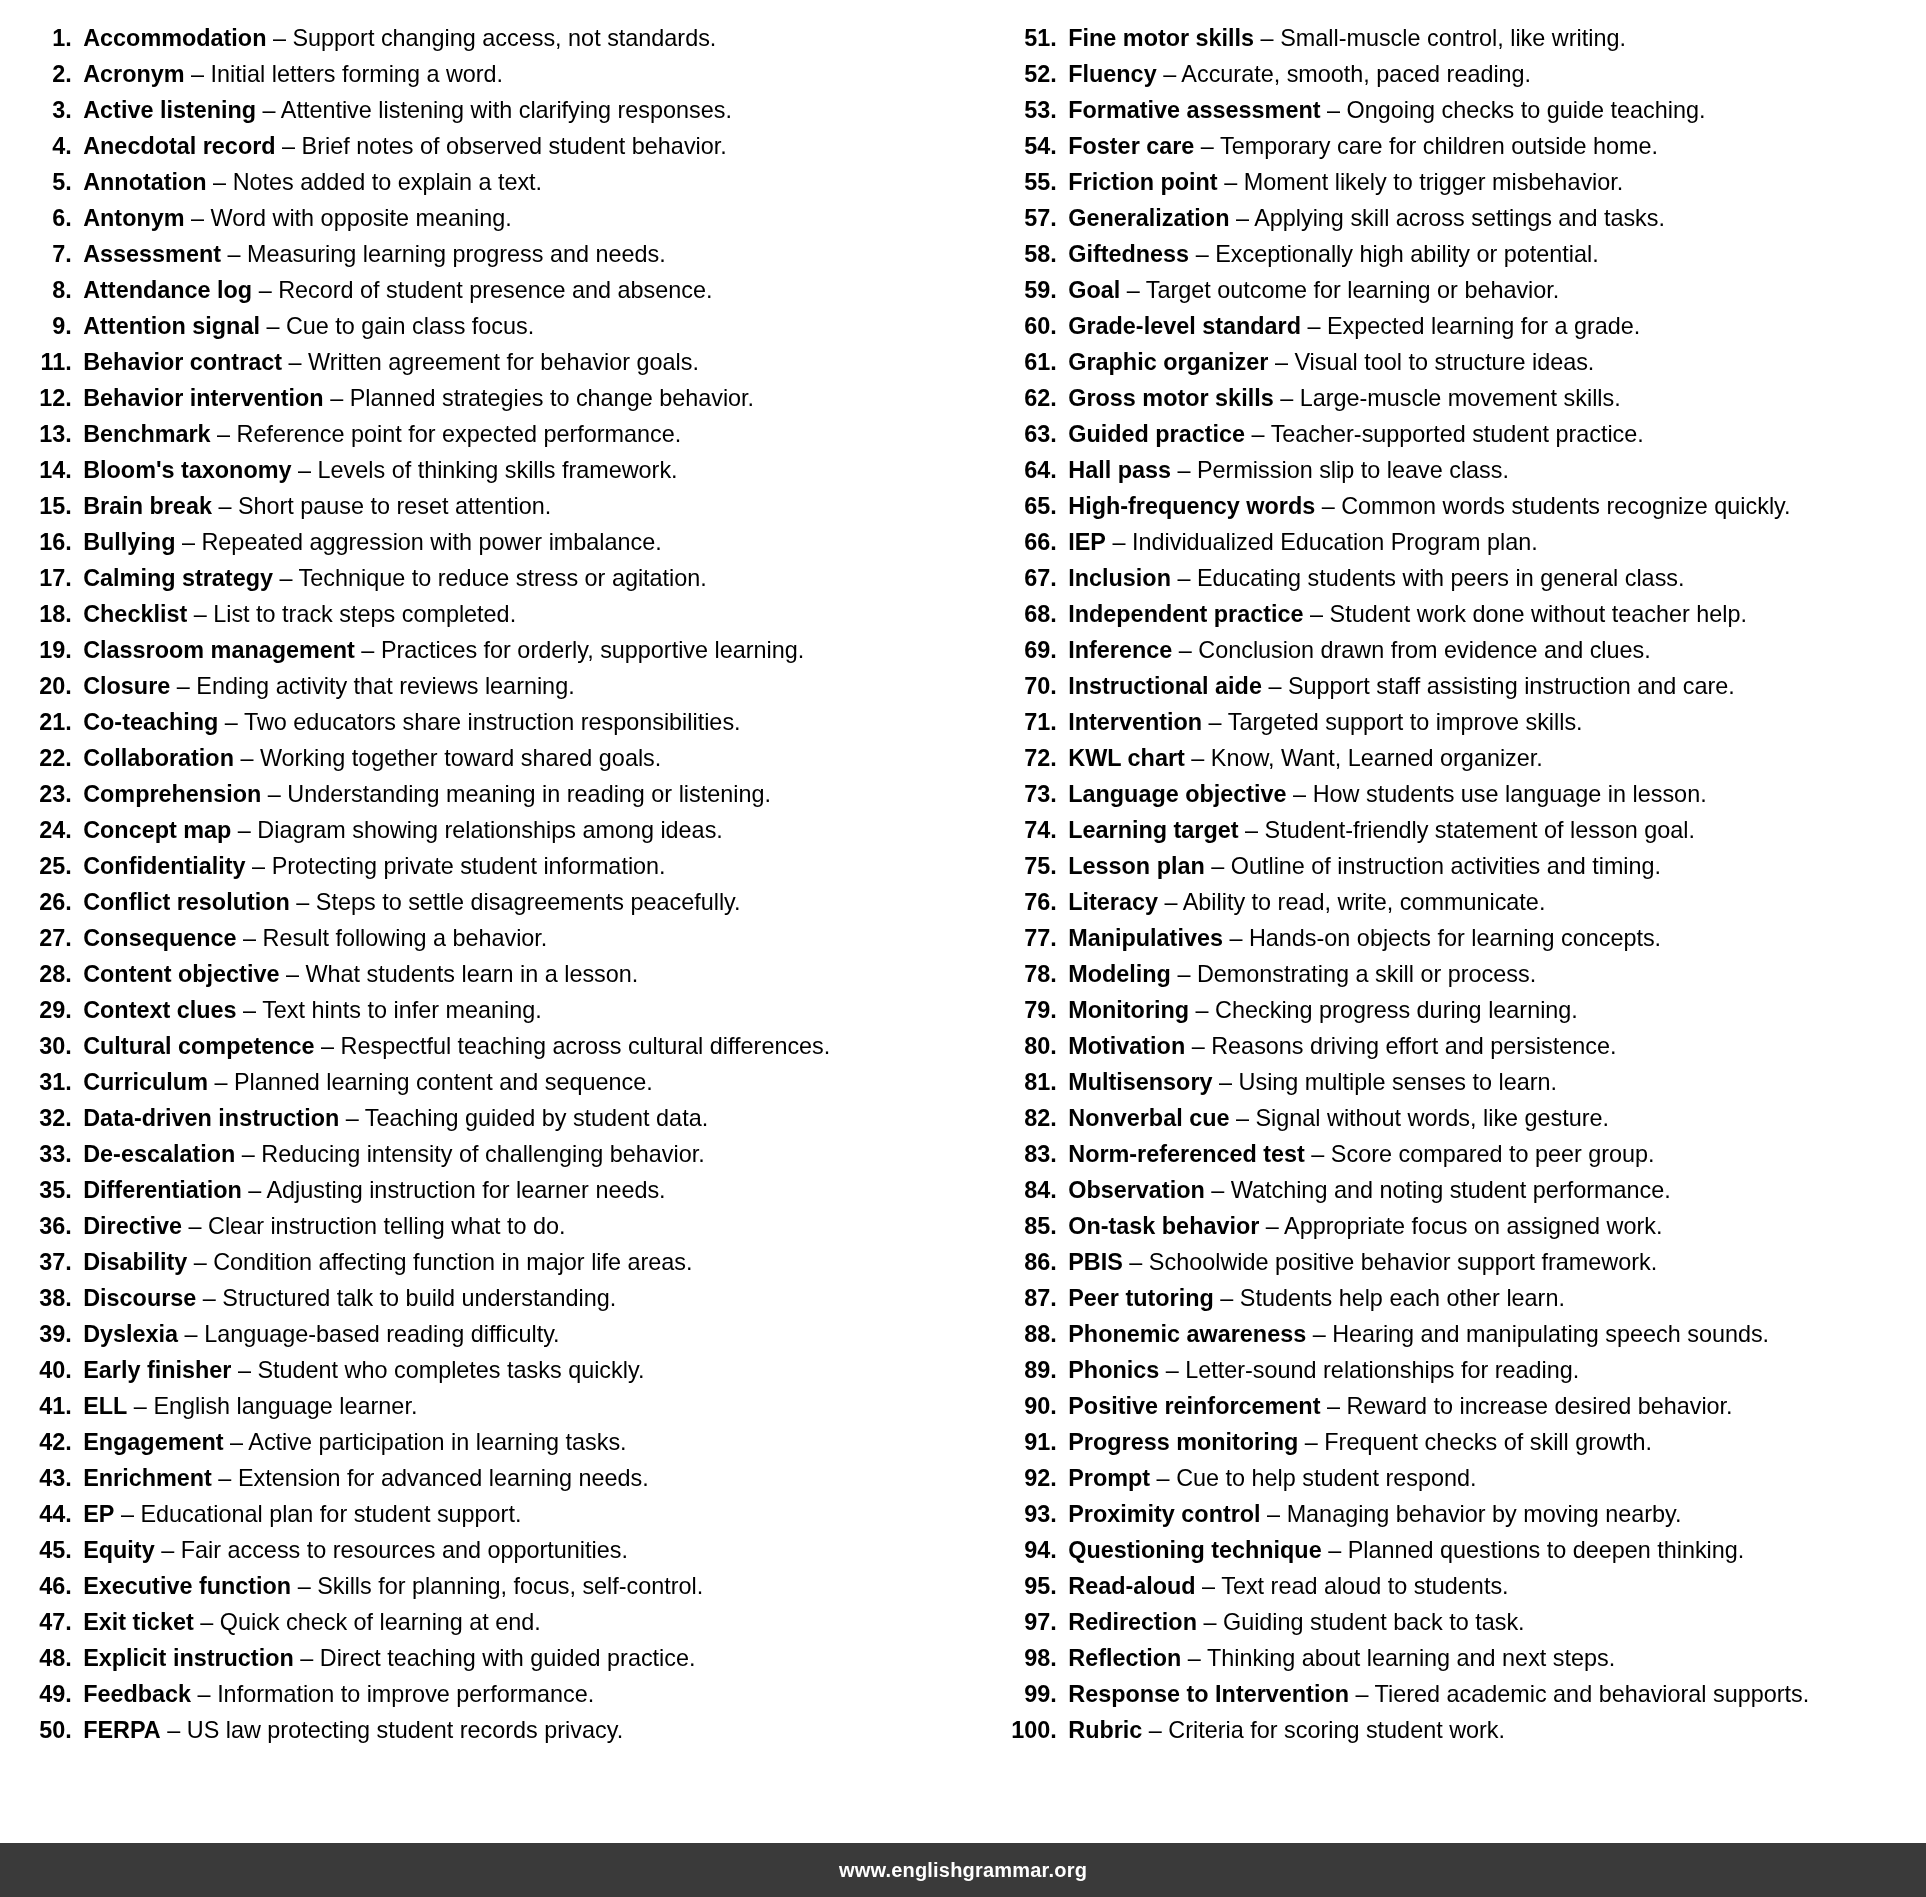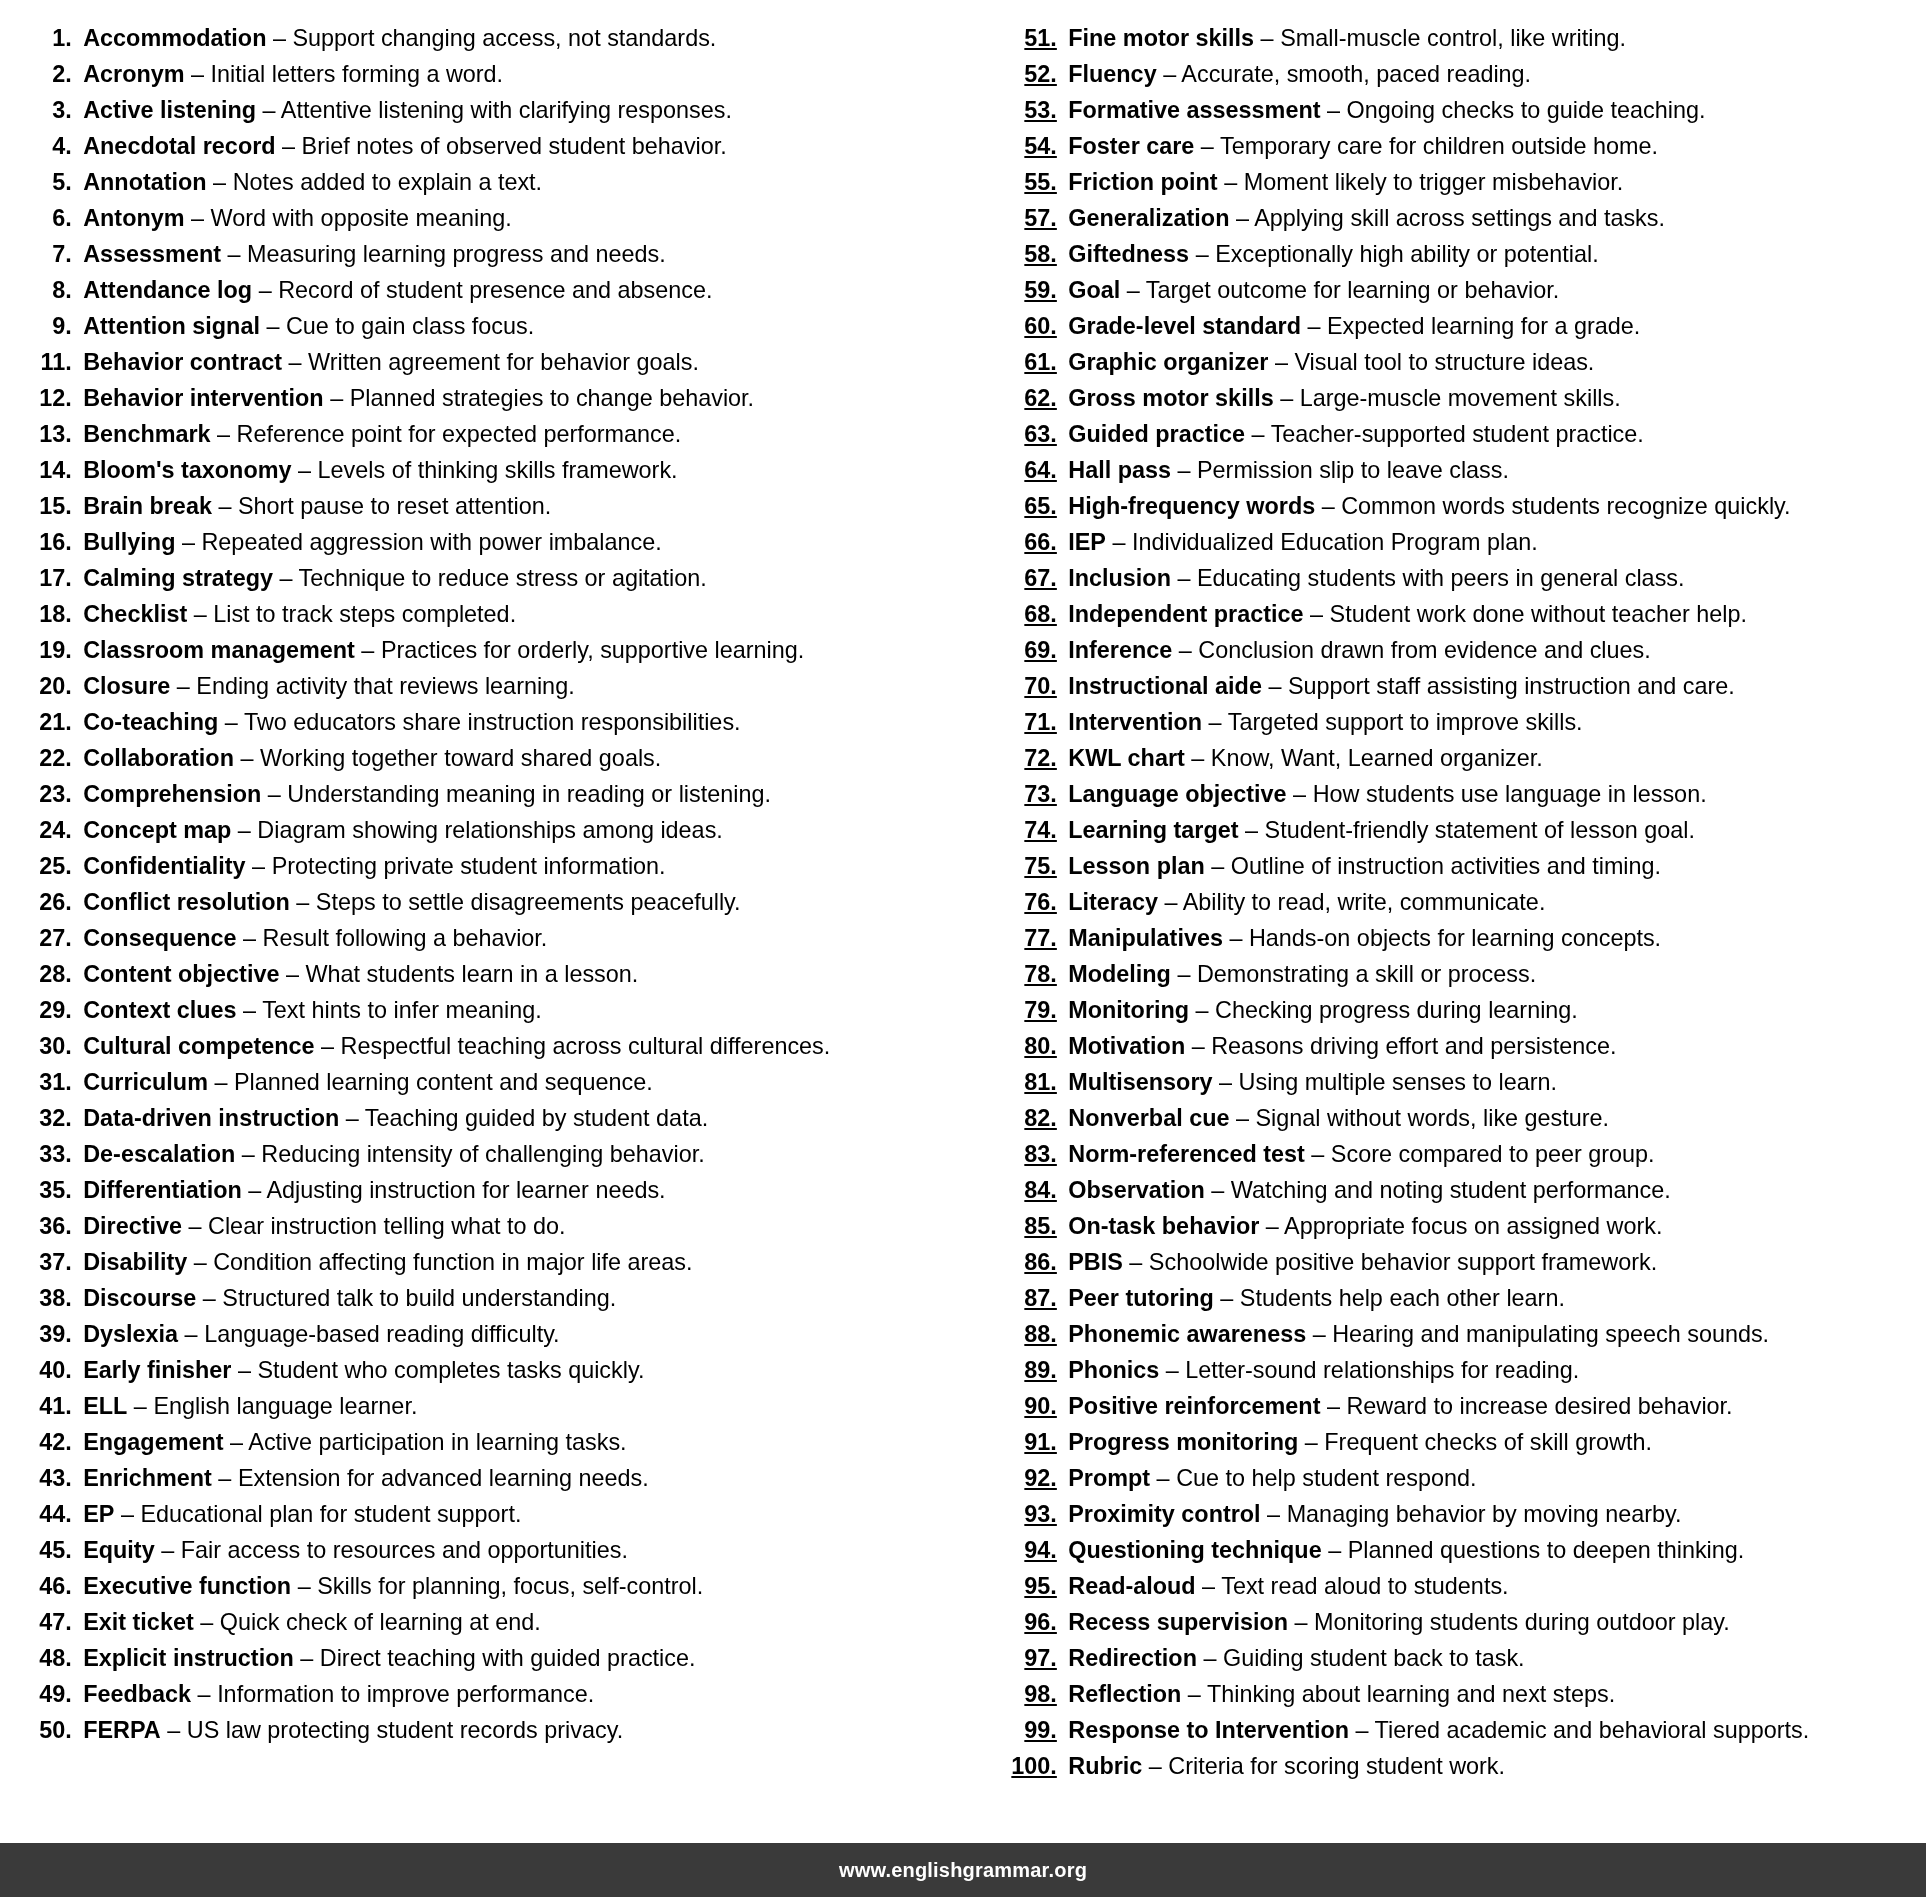--- a/index.html
+++ b/index.html
@@ -49,21 +49,21 @@
     font-size: 23.4px;
     line-height: 36px;
     white-space: nowrap;
   }
   .num {
     font-weight: bold;
     text-align: right;
     flex: 0 0 auto;
   }
   .col-left .num { width: 37px; }
-  .col-right .num { width: 55px; text-decoration: underline; }
+  .col-right .num { width: 55px; }
   .entry-body {
     margin-left: 11.4px;
     flex: 1 1 auto;
     overflow: visible;
   }
   .term {
     font-weight: bold;
   }
   .dash {
     font-weight: normal;
@@ -457,24 +457,20 @@
         </div>
         <div class="entry">
           <span class="num">94.</span>
           <span class="entry-body"><span class="term">Questioning technique</span><span class="dash"> – </span><span class="def">Planned questions to deepen thinking.</span></span>
         </div>
         <div class="entry">
           <span class="num">95.</span>
           <span class="entry-body"><span class="term">Read-aloud</span><span class="dash"> – </span><span class="def">Text read aloud to students.</span></span>
         </div>
         <div class="entry">
-          <span class="num">96.</span>
-          <span class="entry-body"><span class="term">Recess supervision</span><span class="dash"> – </span><span class="def">Monitoring students during outdoor play.</span></span>
-        </div>
-        <div class="entry">
           <span class="num">97.</span>
           <span class="entry-body"><span class="term">Redirection</span><span class="dash"> – </span><span class="def">Guiding student back to task.</span></span>
         </div>
         <div class="entry">
           <span class="num">98.</span>
           <span class="entry-body"><span class="term">Reflection</span><span class="dash"> – </span><span class="def">Thinking about learning and next steps.</span></span>
         </div>
         <div class="entry">
           <span class="num">99.</span>
           <span class="entry-body"><span class="term">Response to Intervention</span><span class="dash"> – </span><span class="def">Tiered academic and behavioral supports.</span></span>

